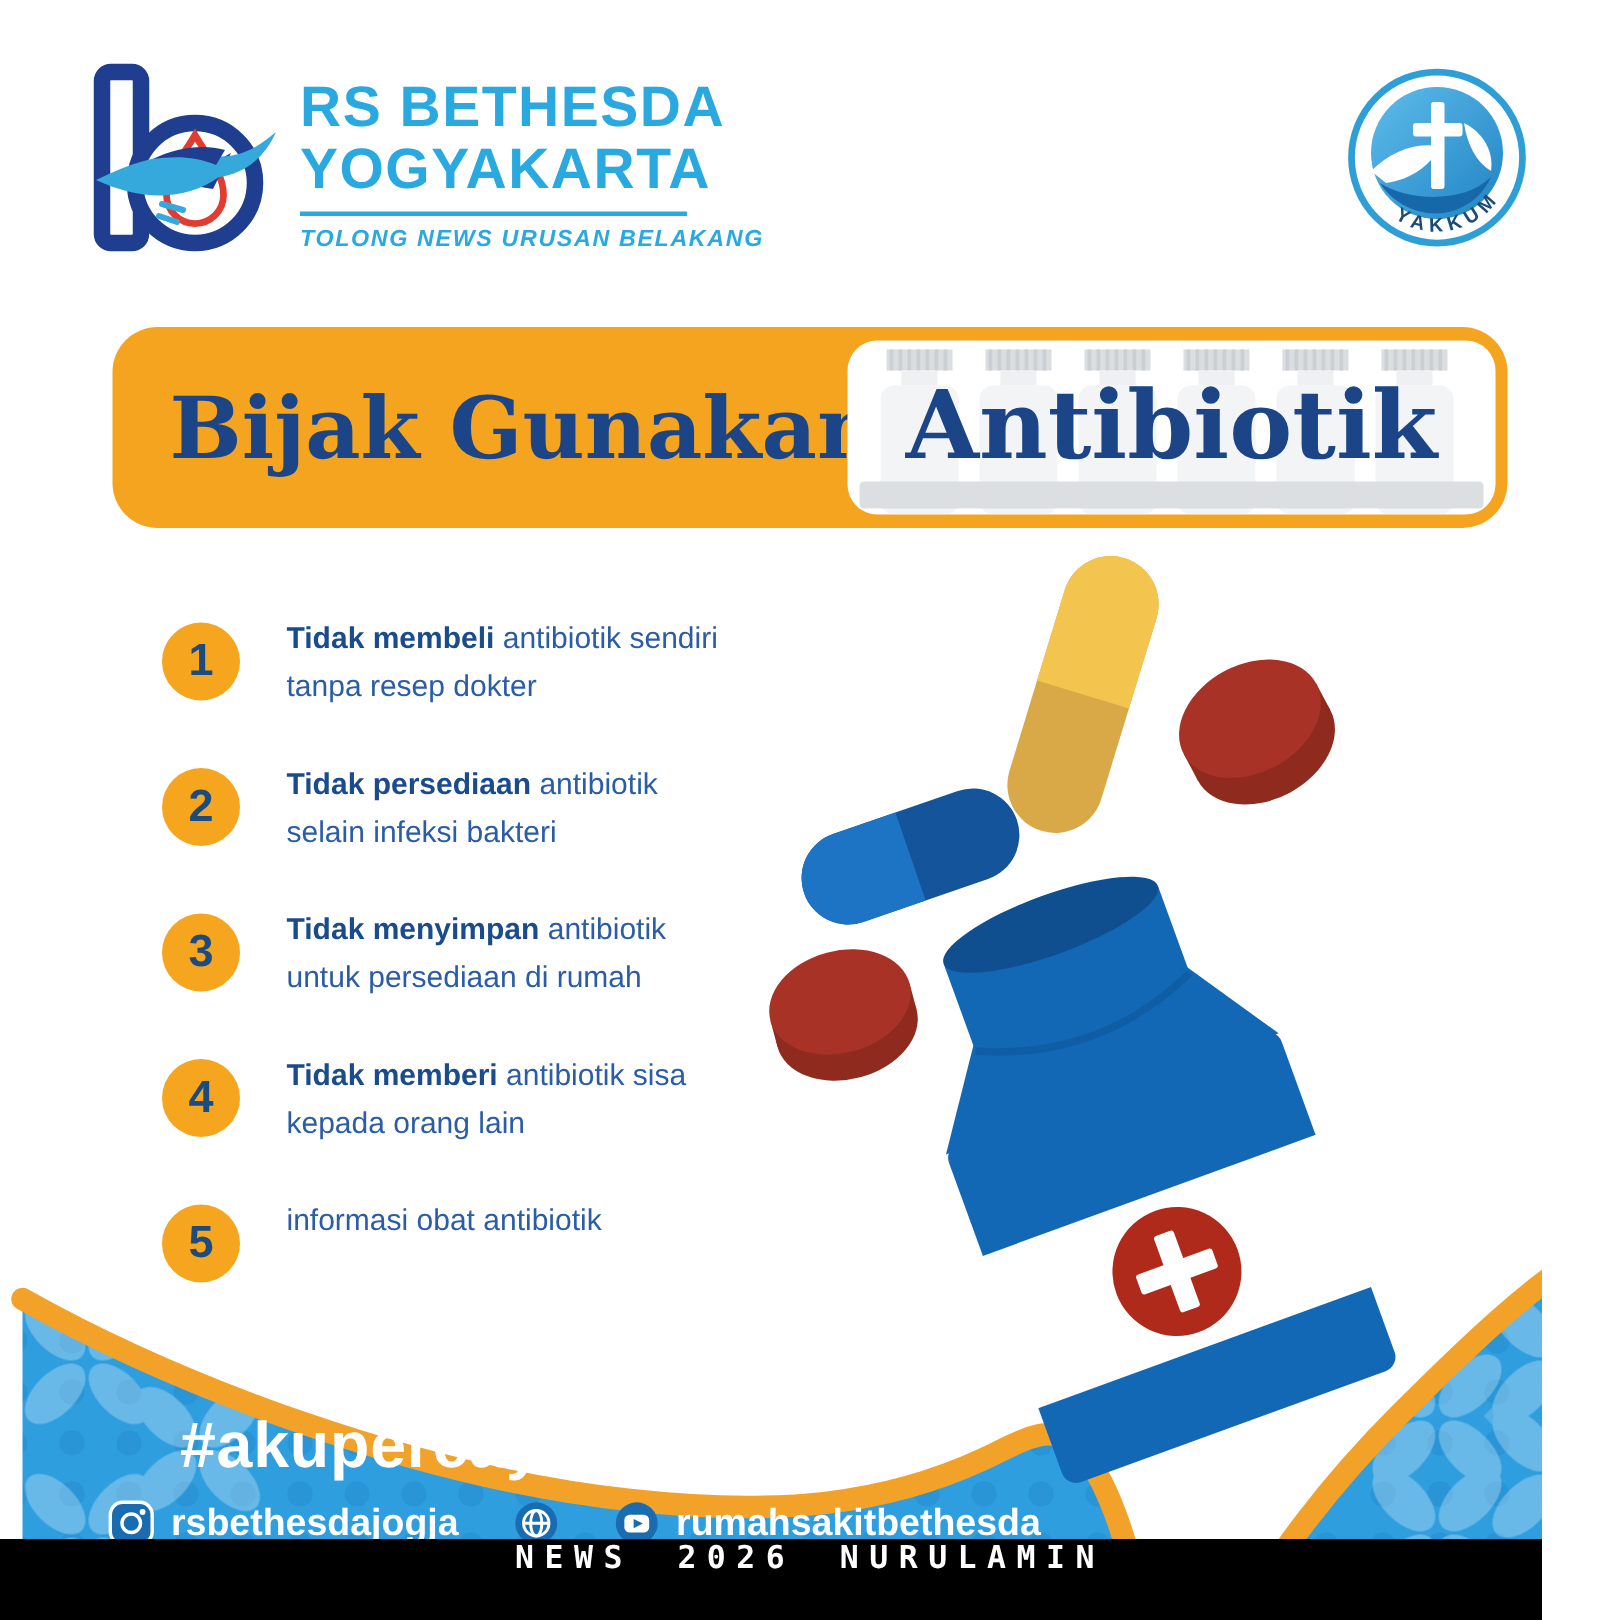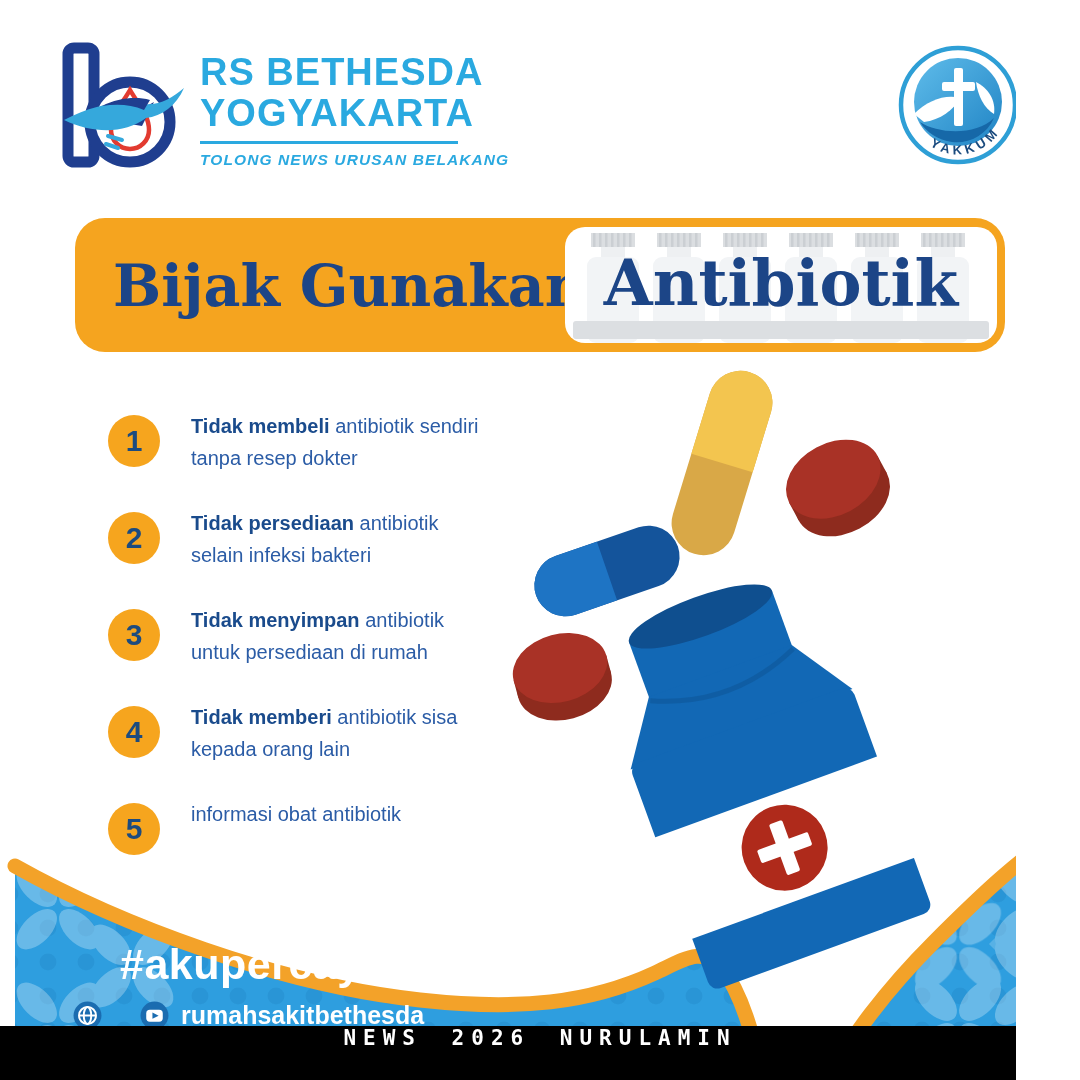--- a/index.html
+++ b/index.html
@@ -1,17 +1,17 @@
 <!DOCTYPE html>
 <html><head>
 <meta charset="utf-8">
 <style>
   html,body{margin:0;padding:0;background:#fff;}
   .poster{position:relative;width:1016px;height:1080px;background:#ffffff;overflow:hidden;
-          font-family:"Liberation Sans",sans-serif;}
+          font-family:"Liberation Sans",sans-serif;padding-left:12px;}
 
   
   .logo-left{position:absolute;left:58px;top:40px;display:flex;align-items:flex-start;}
   .logo-mark{width:128px;height:132px;}
   .logo-textblock{margin-left:14px;margin-top:12px;}
   .hospital-name{color:#2AA9E0;font-weight:bold;font-size:38px;line-height:41px;letter-spacing:1px;}
   .logo-divider{width:258px;height:3px;background:#2AA9E0;margin-top:7px;}
   .logo-tagline{color:#2AA9E0;font-weight:bold;font-style:italic;font-size:15.5px;
                 letter-spacing:1.1px;margin-top:7px;}
   .yakkum{position:absolute;left:898px;top:44px;width:120px;height:124px;}
@@ -235,20 +235,28 @@
       <rect x="753" y="825" width="14" height="54" rx="2" fill="#ffffff"></rect>
       <rect x="733" y="845" width="54" height="14" rx="2" fill="#ffffff"></rect>
     </g>
   </svg>
 
   <div class="hashtag">#akupercayabethesda</div>
 
   <div class="socials">
     <div class="social">
       <svg viewBox="0 0 30 30">
+        <rect x="1.5" y="1.5" width="27" height="27" rx="8" fill="#1A6CB0" stroke="#ffffff" stroke-width="2.2"></rect>
+        <circle cx="15" cy="15" r="6" fill="none" stroke="#ffffff" stroke-width="2.2"></circle>
+        <circle cx="22.3" cy="7.7" r="1.9" fill="#ffffff"></circle>
+      </svg>
+      <span>rsbethesdajogja</span>
+    </div>
+    <div class="social">
+      <svg viewBox="0 0 30 30">
         <circle cx="15" cy="15" r="13.5" fill="#1A6CB0"></circle>
         <circle cx="15" cy="15" r="8.2" fill="none" stroke="#ffffff" stroke-width="1.9"></circle>
         <ellipse cx="15" cy="15" rx="3.6" ry="8.2" fill="none" stroke="#ffffff" stroke-width="1.9"></ellipse>
         <path d="M6.8,15 H23.2" stroke="#ffffff" stroke-width="1.9"></path>
       </svg>
     </div>
     <div class="social">
       <svg viewBox="0 0 30 30">
         <circle cx="15" cy="15" r="13.5" fill="#1A6CB0"></circle>
         <rect x="7" y="9.5" width="16" height="11.5" rx="3.5" fill="#ffffff"></rect>

